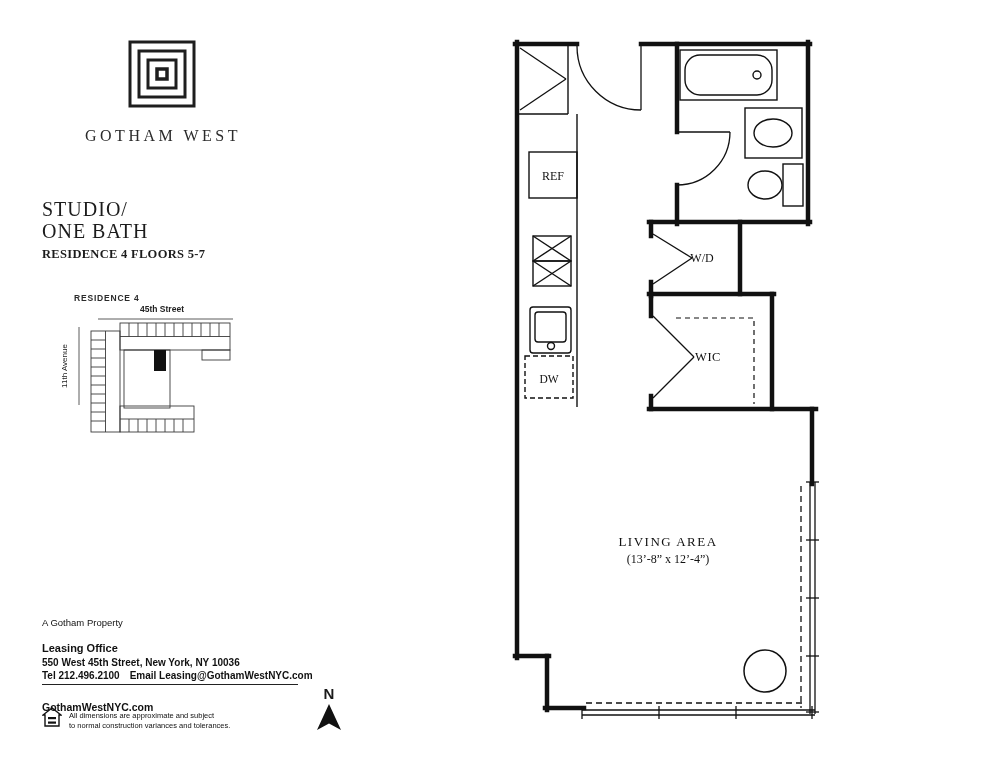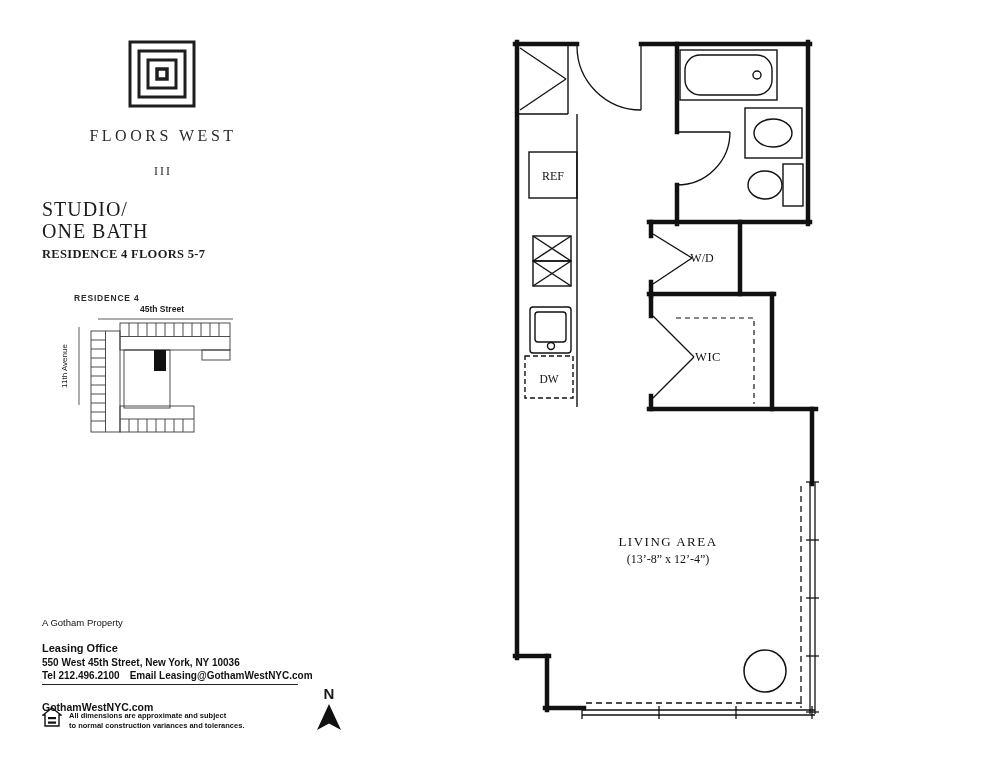--- a/index.html
+++ b/index.html
@@ -30,38 +30,37 @@
     left:42px; top:293px; font-size:8.5px; font-weight:bold; letter-spacing:.8px; color:#2b2b2b;padding-left:32px;
   }
   .ftr { color:#111; }
   .tagline   { left:42px; top:617px; font-size:9.5px;  font-weight:normal; }
   .leasing   { left:42px; top:642px; font-size:11px;   font-weight:bold; }
   .address   { left:42px; top:657px; font-size:10px;   font-weight:bold;text-align:center; }
   .contact   { left:42px; top:670px; font-size:10px;   font-weight:bold; }
   .contact span { margin-right:10px; }
   .divider   { left:42px; top:684px; width:256px; border-top:1.2px solid #222; height:0; }
   .website   { left:42px; top:701px; font-size:10.5px; font-weight:bold; }
-  .disclaimer{ left:69px; top:711px; font-size:7.5px;  font-weight:bold; line-height:9.5px; }
+  .disclaimer{ left:69px; top:711px; font-size:7.5px;  font-weight:normal; line-height:9.5px; }
   .north-n   { left:316px; top:685px; width:26px; text-align:center; font-size:15px; font-weight:bold; }
 </style>
 </head>
 <body>
 
 <div class="page">
 
   <svg class="abs" style="left:128px;top:40px" width="68" height="68" viewBox="0 0 68 68">
     <g fill="none" stroke="#1e1e1e" stroke-width="3">
       <rect x="2" y="2" width="64" height="64"></rect>
       <rect x="11" y="11" width="46" height="46"></rect>
       <rect x="20" y="20" width="28" height="28"></rect>
       <rect x="29" y="29" width="10" height="10" stroke-width="3.5"></rect>
     </g>
   </svg>
-  <div class="abs brand-name">FLOORS WEST</div>
-  <div class="abs brand-numeral">III</div>
+  <div class="abs brand-name">GOTHAM WEST</div>
 
   <h1 class="abs unit-type" style="font-weight:normal;">
     <span style="display:block">STUDIO/</span>
     <span style="display:block">ONE BATH</span>
   </h1>
   <div class="abs residence-info">RESIDENCE 4 FLOORS 5-7</div>
 
   <div class="abs keyplan-label">RESIDENCE 4</div>
   <svg class="abs" style="left:52px;top:300px" width="195" height="148" viewBox="0 0 195 148">
     <text x="110" y="12" text-anchor="middle" font-size="8.5" font-weight="bold" fill="#222" font-family="Liberation Sans, sans-serif">45th Street</text>

